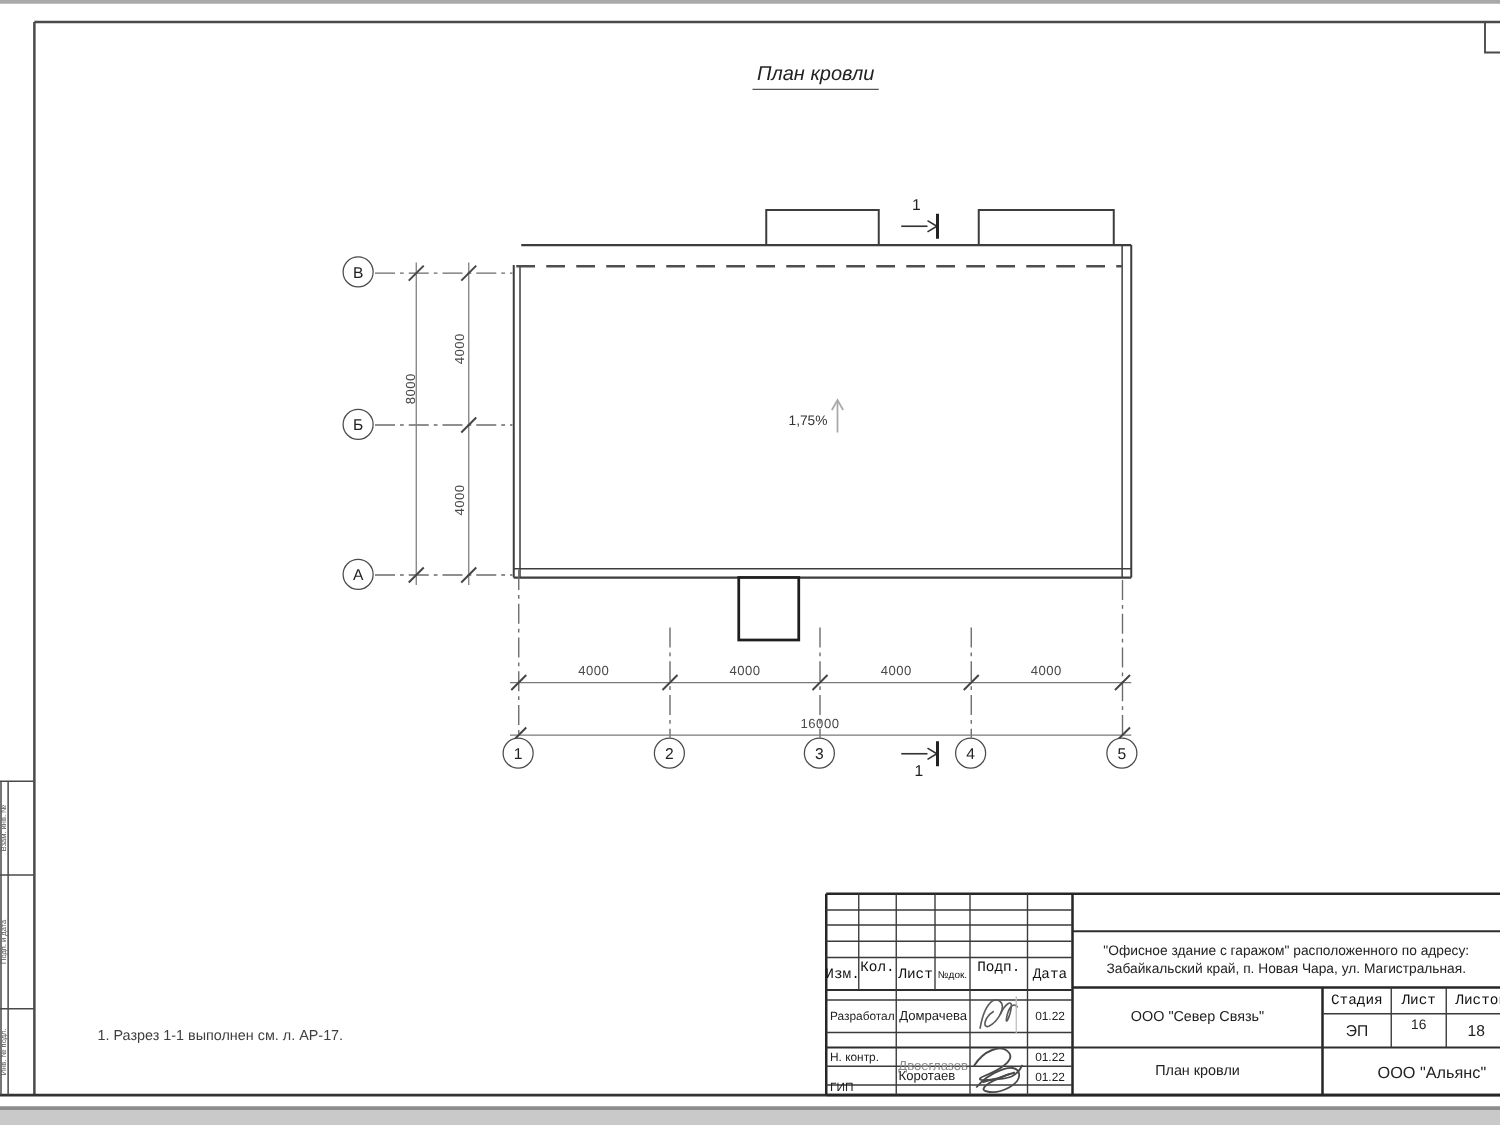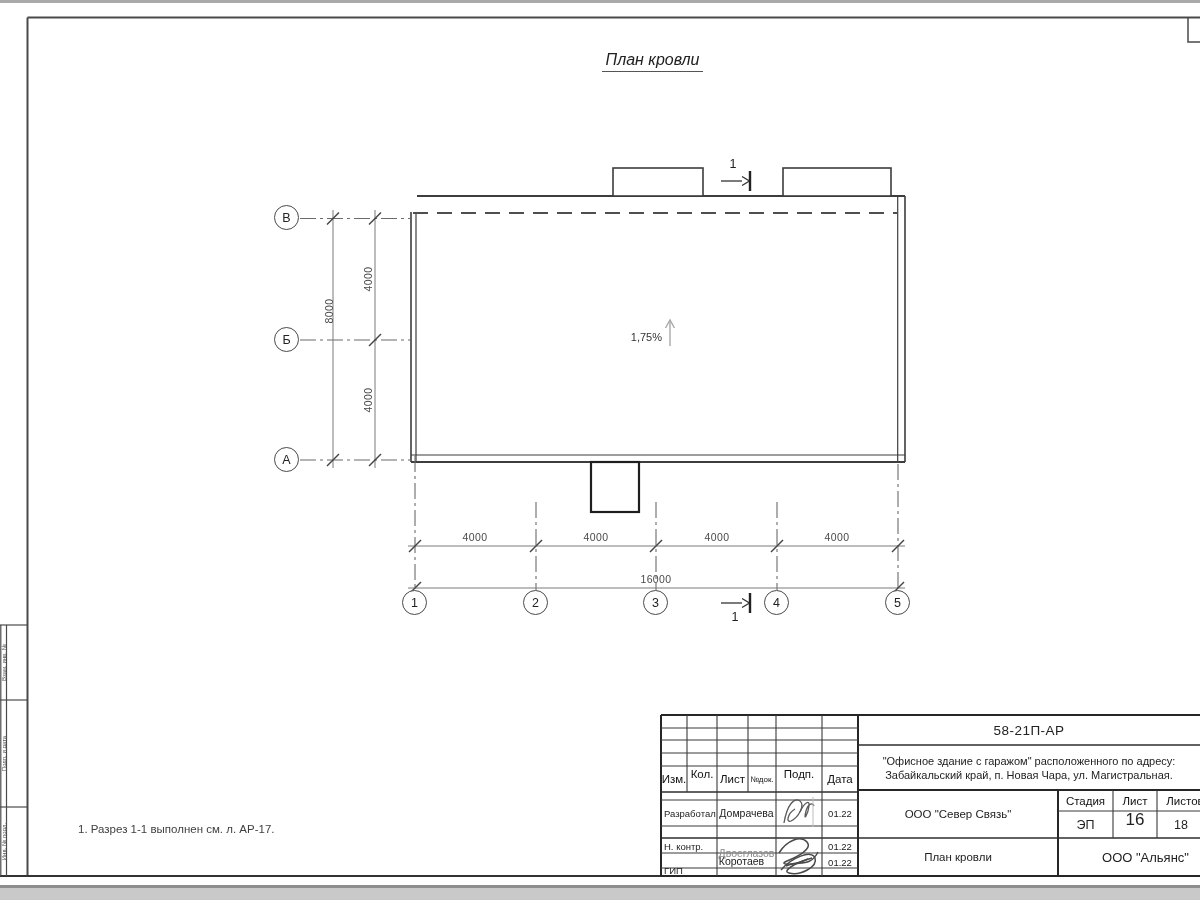--- a/index.html
+++ b/index.html
@@ -9,21 +9,21 @@
   .t{position:absolute;z-index:2;display:flex;align-items:center;justify-content:center;
      color:#222;white-space:nowrap;}
   .tl{justify-content:flex-start;}
   .dim{font-size:10.5px;color:#4a4a4a;letter-spacing:0.4px;}
   .rot{transform:rotate(-90deg);}
   .circle{border:1.3px solid #4a4a4a;border-radius:50%;width:25px;height:25px;
           font-size:12.5px;background:#fff;box-sizing:border-box;}
   .strip{position:absolute;left:0;width:1200px;z-index:3;}
   .sideLabel{position:absolute;z-index:2;transform:rotate(-90deg);transform-origin:0 0;
              font-size:6px;color:#555;display:flex;align-items:center;justify-content:center;height:7px;}
-  .hdr{font-size:11.5px;color:#111;}
+  .hdr{font-size:11.5px;color:#111;font-family:Liberation Mono, monospace;}
 </style>
 </head>
 <body>
 
 <div id="sheet">
 
   <div class="strip" style="top:0;height:3px;background:#a9a9a9;"></div>
   <div class="strip" style="top:885px;height:3px;background:#8d8d8d;"></div>
   <div class="strip" style="top:888px;height:12px;background:#c9c9c9;"></div>
 
@@ -179,36 +179,35 @@
   <div class="t dim rot" style="left:346px;top:394px;width:44px;height:12px;">4000</div>
   <div class="t dim rot" style="left:307px;top:305px;width:44px;height:12px;">8000</div>
   <div class="t dim" style="left:453px;top:531px;width:44px;height:12px;">4000</div>
   <div class="t dim" style="left:574px;top:531px;width:44px;height:12px;">4000</div>
   <div class="t dim" style="left:695px;top:531px;width:44px;height:12px;">4000</div>
   <div class="t dim" style="left:815px;top:531px;width:44px;height:12px;">4000</div>
   <div class="t dim" style="left:634px;top:573px;width:44px;height:12px;">16000</div>
 
   <div class="t tl" style="left:78px;top:821px;width:300px;height:15px;font-size:11.5px;color:#3f3f3f;">1. Разрез 1-1 выполнен см. л. АР-17.</div>
 
-  <div class="t" style="left:858px;top:715px;width:342px;height:30px;font-size:13.5px;letter-spacing:0.5px;">58-21П-АР</div>
 
   <div class="t" style="left:858px;top:745px;width:342px;height:45px;font-size:11px;flex-direction:column;line-height:14px;">
     <span>"Офисное здание с гаражом" расположенного по адресу:</span>
     <span>Забайкальский край, п. Новая Чара, ул. Магистральная.</span>
   </div>
 
   <div class="t" style="left:858px;top:790px;width:200px;height:48px;font-size:11.5px;">ООО "Север Связь"</div>
   <div class="t" style="left:858px;top:838px;width:200px;height:38px;font-size:11.5px;">План кровли</div>
   <div class="t" style="left:1058px;top:838px;width:175px;height:38px;font-size:13px;">ООО "Альянс"</div>
 
   <div class="t hdr" style="left:1058px;top:790px;width:55px;height:21px;">Стадия</div>
   <div class="t hdr" style="left:1113px;top:790px;width:44px;height:21px;">Лист</div>
   <div class="t hdr" style="left:1157px;top:790px;width:56px;height:21px;">Листов</div>
   <div class="t" style="left:1058px;top:811px;width:55px;height:27px;font-size:12.5px;">ЭП</div>
-  <div class="t" style="left:1113px;top:811px;width:44px;height:17px;font-size:17px;">16</div>
+  <div class="t" style="left:1113px;top:811px;width:44px;height:17px;font-size:11px;">16</div>
   <div class="t" style="left:1157px;top:811px;width:48px;height:27px;font-size:12.5px;">18</div>
 
   <div class="t hdr" style="left:661px;top:766px;width:26px;height:26px;">Изм.</div>
   <div class="t hdr" style="left:687px;top:766px;width:30px;height:16px;">Кол.</div>
   <div class="t hdr" style="left:717px;top:766px;width:31px;height:26px;">Лист</div>
   <div class="t" style="left:748px;top:766px;width:28px;height:26px;font-size:8px;color:#111;">№док.</div>
   <div class="t hdr" style="left:776px;top:766px;width:46px;height:16px;">Подп.</div>
   <div class="t hdr" style="left:822px;top:766px;width:36px;height:26px;">Дата</div>
 
   <div class="t tl" style="left:664px;top:806px;width:52px;height:14px;font-size:9.5px;">Разработал</div>

